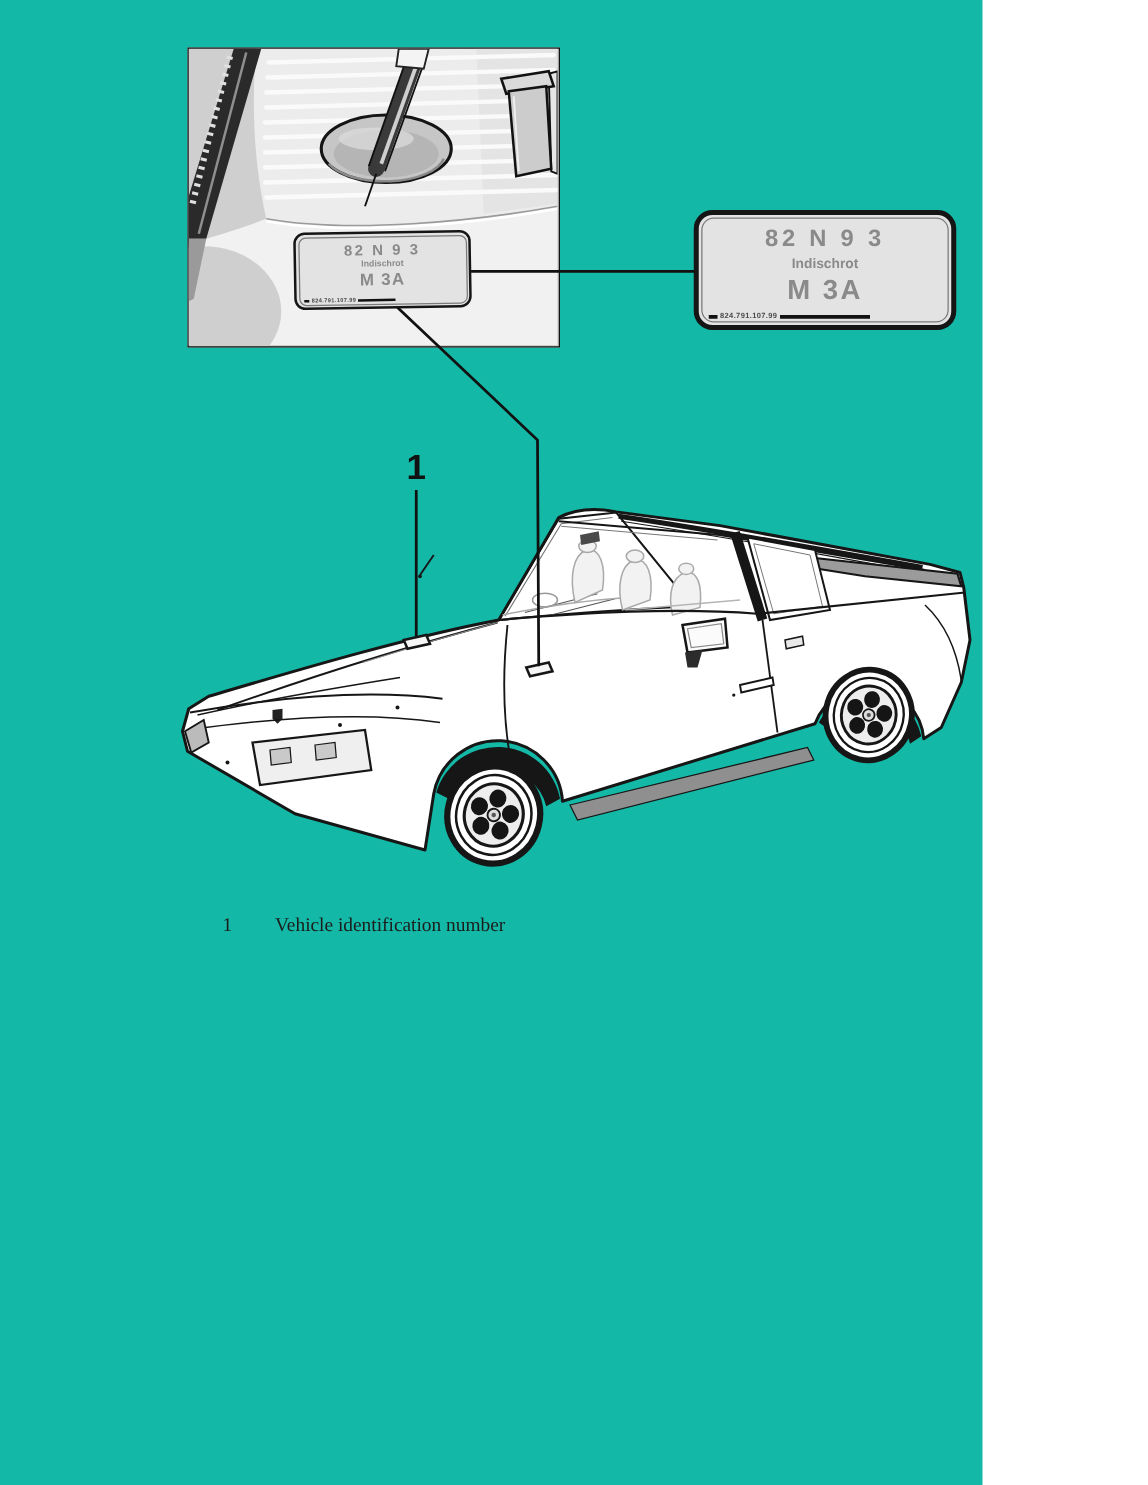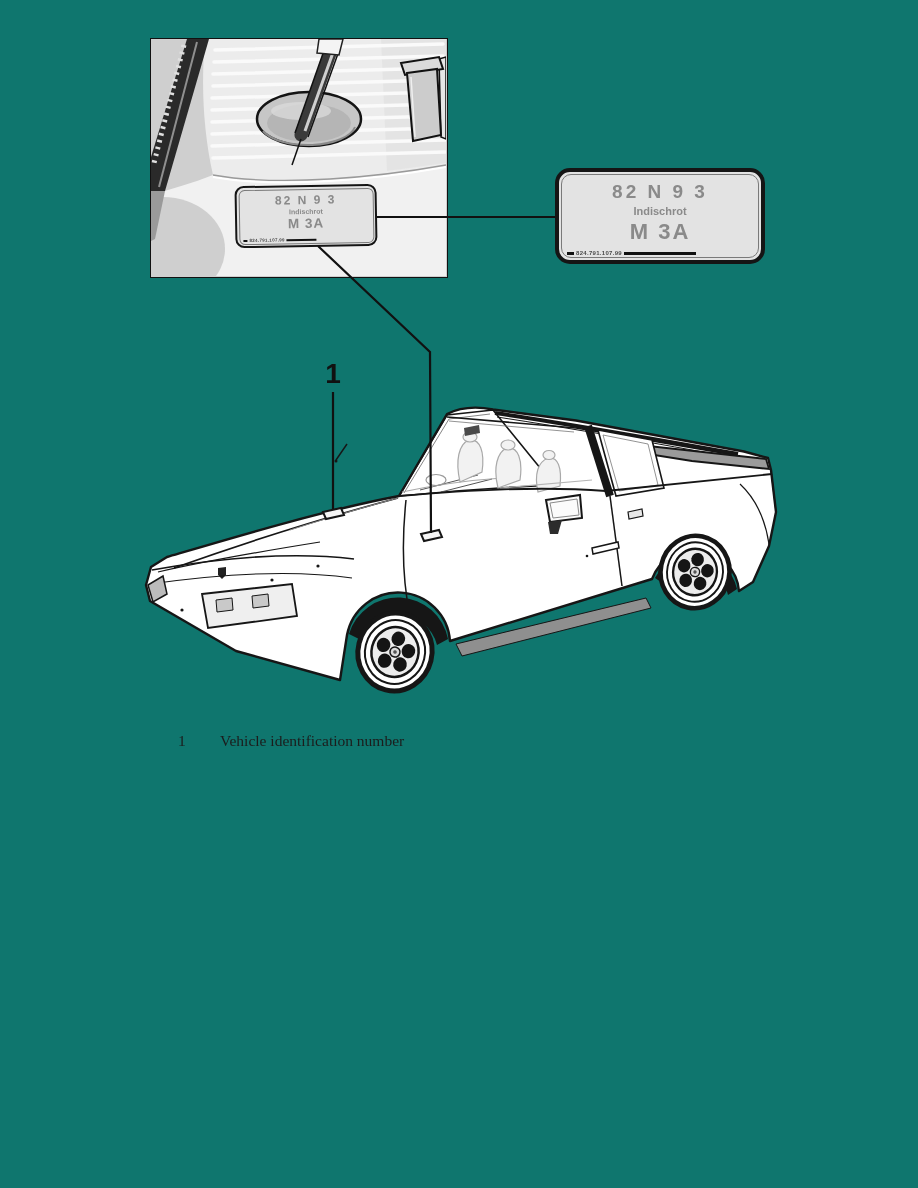--- a/index.html
+++ b/index.html
@@ -1,17 +1,17 @@
 <!DOCTYPE html>
 <html><head>
 <meta charset="utf-8">
 <style>
   html,body{margin:0;padding:0;background:#fff;}
   #page{
-    position:relative;width:918px;height:1188px;background:#0f766e;
+    position:relative;width:786px;height:1188px;background:#14b8a6;
     font-family:"Liberation Sans",sans-serif;overflow:hidden;
   }
   .abs{position:absolute;}
   
   #inset{
     left:150px;top:38px;width:298px;height:240px;
     border:1.5px solid #111;background:#cfcfcf;box-sizing:border-box;
   }
   #inset svg{display:block;}
   

